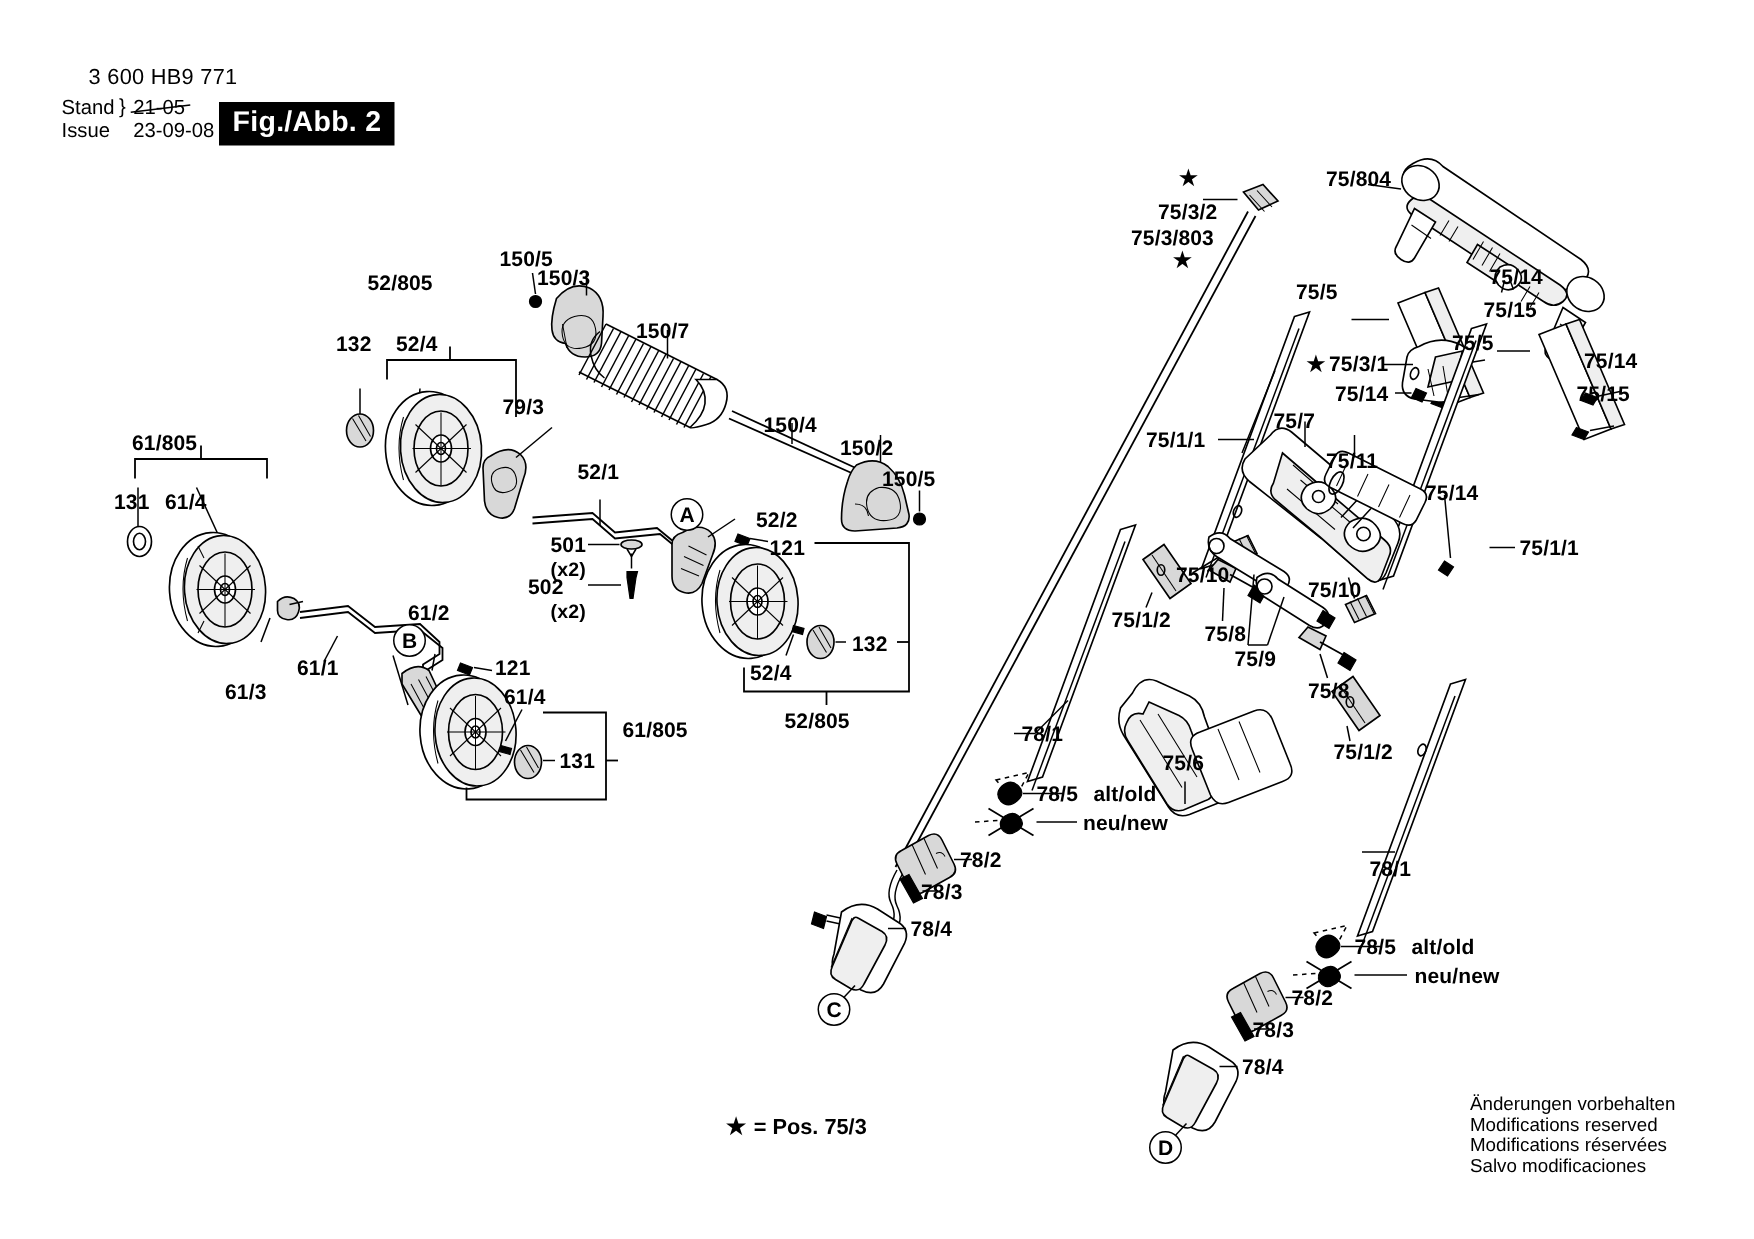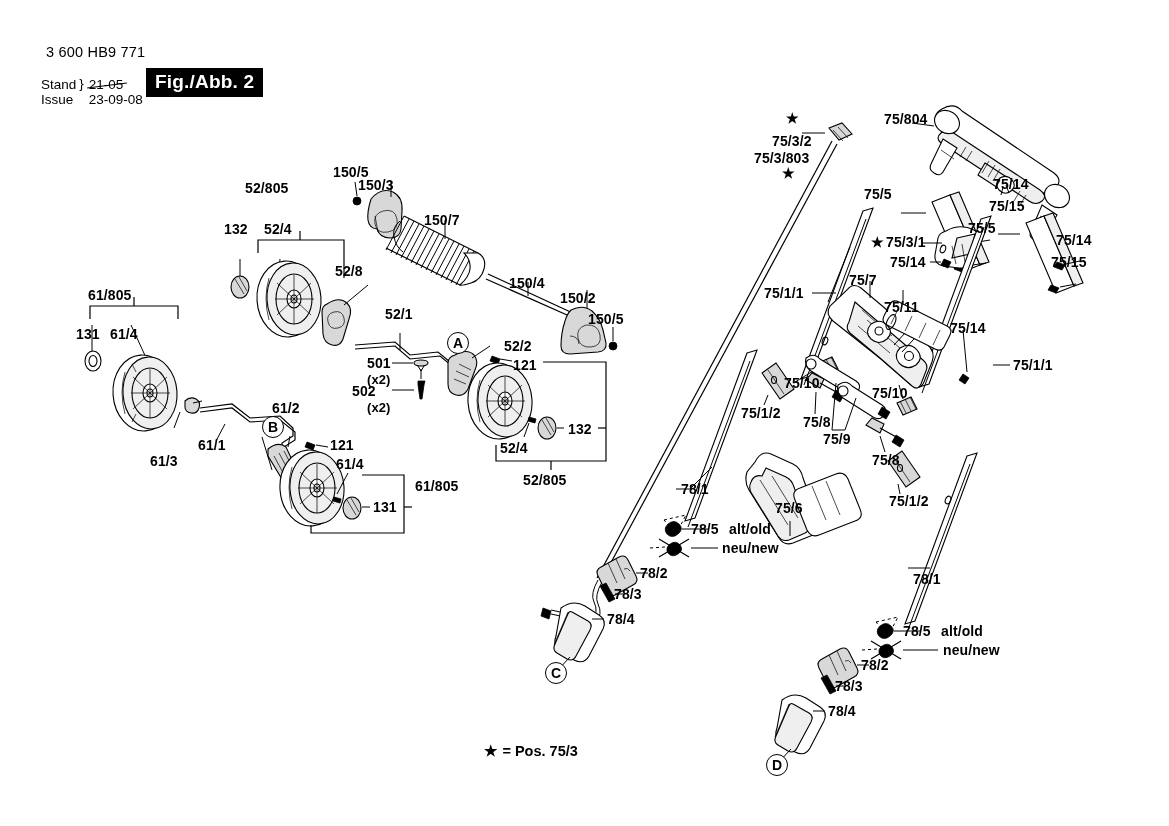--- a/index.html
+++ b/index.html
@@ -8,25 +8,25 @@
     font-family:"Liberation Sans", sans-serif;
     width:1169px;height:826px;
     position:relative;overflow:hidden;
     color:#000;
     -webkit-font-smoothing:antialiased;
   }
   #sheet{position:absolute;left:0;top:0;width:1169px;height:826px;}
 
   
   .hdr-num{
-    position:absolute;left:46px;top:44px;
+    position:absolute;left:59px;top:44px;
     font-size:14.5px;letter-spacing:.2px;white-space:nowrap;
   }
   .hdr-rows{position:absolute;left:41px;top:64px;font-size:13.5px;line-height:15px;}
-  .hdr-rows table{border-collapse:collapse;margin-top:13px;}
+  .hdr-rows table{border-collapse:collapse;}
   .hdr-rows td{padding:0;font-size:13.5px;line-height:15px;vertical-align:top;}
   .hdr-lbl{padding-right:2px !important;}
   .brace{
     font-size:22px;line-height:15px;padding:0 5px 0 1px !important;
     position:relative;top:-1px;
   }
   .date-old{position:relative;display:inline-block;}
   .date-old::after{
     content:"";position:absolute;left:-2px;right:-3px;top:50%;
     border-top:1.4px solid #000;transform:rotate(-7deg);
@@ -563,21 +563,21 @@
 
   <div class="lbl" style="left:272px;top:400px;">61/2</div>
   <div class="lbl" style="left:330px;top:437px;">121</div>
   <div class="lbl" style="left:336px;top:456px;">61/4</div>
   <div class="lbl" style="left:373px;top:499px;">131</div>
   <div class="lbl" style="left:415px;top:478px;">61/805</div>
 
   <div class="lbl" style="left:245px;top:180px;">52/805</div>
   <div class="lbl" style="left:224px;top:221px;">132</div>
   <div class="lbl" style="left:264px;top:221px;">52/4</div>
-  <div class="lbl" style="left:335px;top:263px;">52/8</div>
+  <div class="lbl" style="left:335px;top:263px;">79/3</div>
   <div class="lbl" style="left:385px;top:306px;">52/1</div>
 
   <div class="lbl" style="left:504px;top:338px;">52/2</div>
   <div class="lbl" style="left:513px;top:357px;">121</div>
   <div class="lbl" style="left:500px;top:440px;">52/4</div>
   <div class="lbl" style="left:568px;top:421px;">132</div>
   <div class="lbl" style="left:523px;top:472px;">52/805</div>
 
   <div class="lbl" style="left:367px;top:355px;">501</div>
   <div class="lbl sub" style="left:367px;top:372px;">(x2)</div>
@@ -646,14 +646,20 @@
 
   <div class="circ" style="left:447px;top:332px;">A</div>
   <div class="circ" style="left:262px;top:416px;">B</div>
   <div class="circ" style="left:545px;top:662px;">C</div>
   <div class="circ" style="left:766px;top:754px;">D</div>
 
   <div class="star-note">
     <span class="st">★</span><span>= Pos.  75/3</span>
   </div>
 
+  <div class="footer">
+    <div>Änderungen vorbehalten</div>
+    <div>Modifications reserved</div>
+    <div>Modifications réservées</div>
+    <div>Salvo modificaciones</div>
+  </div>
 
 </div>
 
 </body></html>

